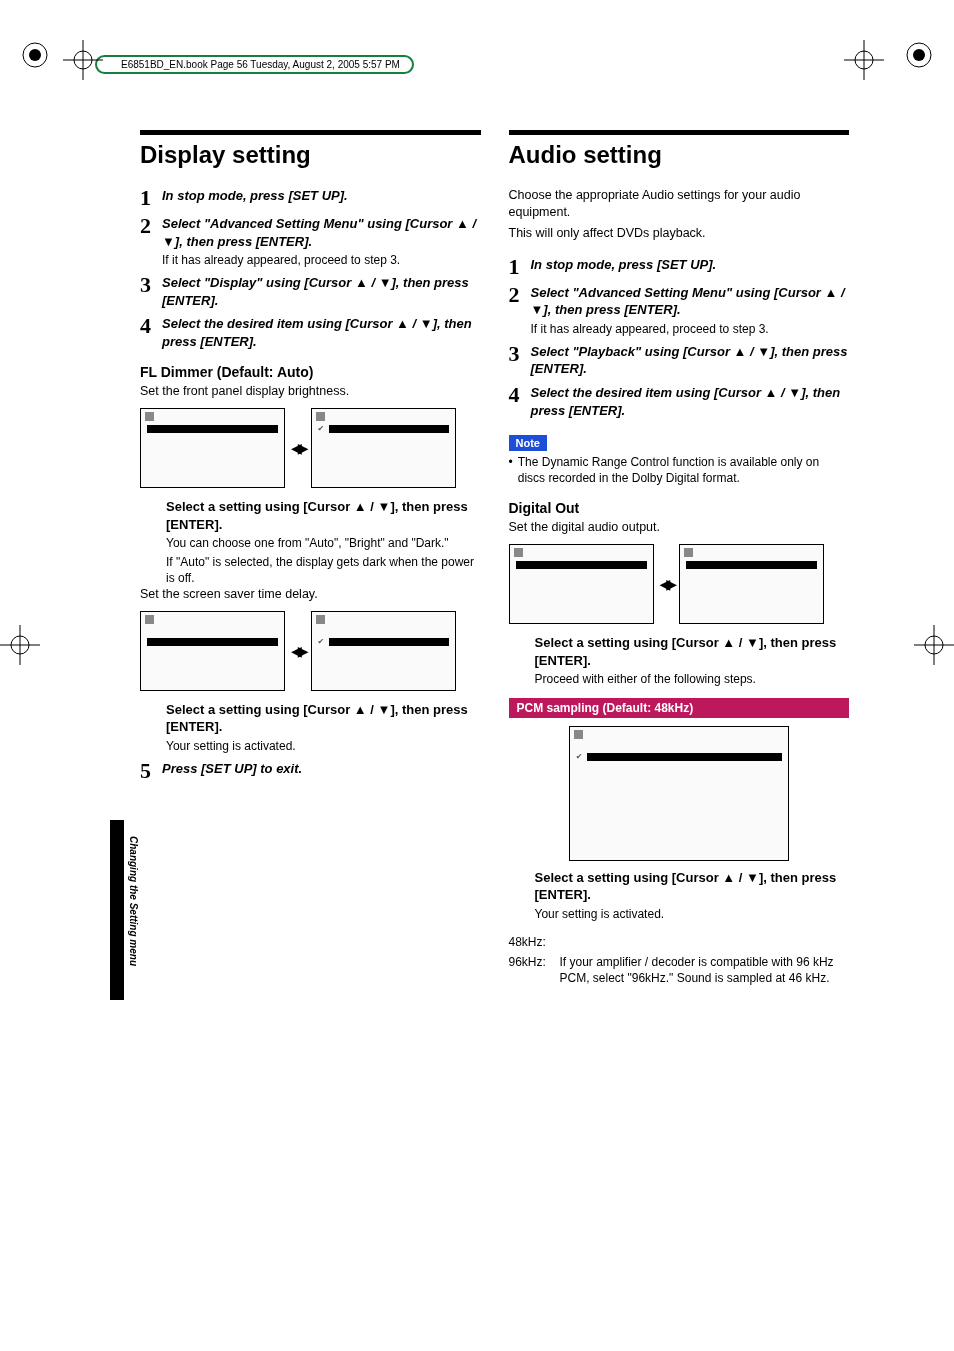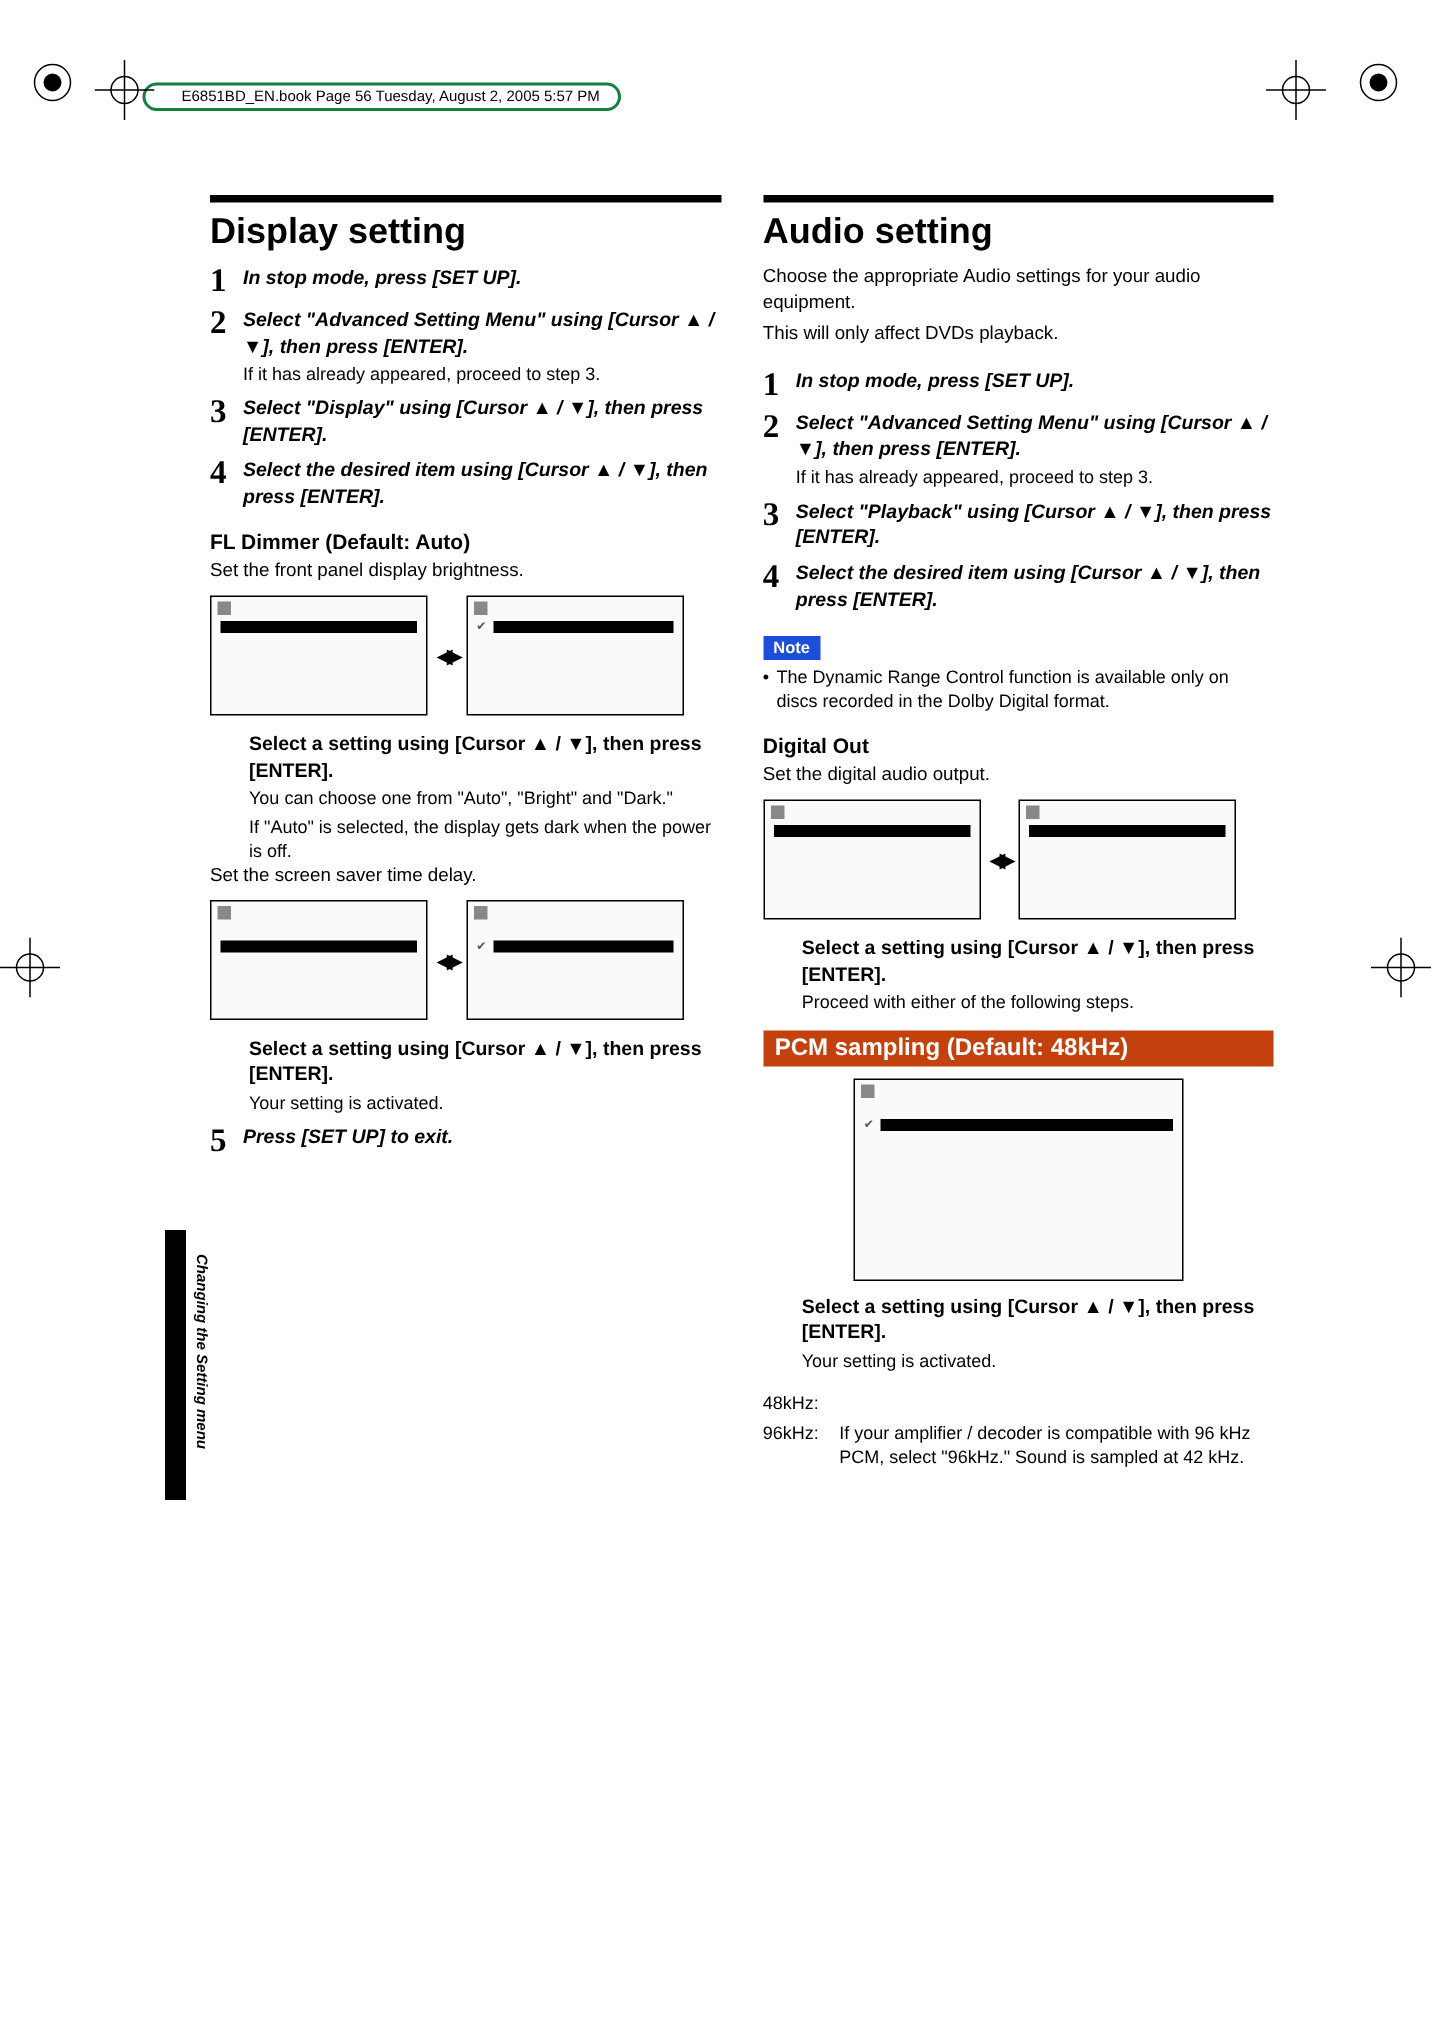--- a/index.html
+++ b/index.html
@@ -22,21 +22,21 @@
   }
   .crop-mark { position: absolute; pointer-events:none; }
   .crop-mark svg { display:block; }
   .page-wrap {
     padding: 130px 105px 60px 140px;
     display: flex;
     gap: 28px;
   }
   .col { flex: 1 1 0; min-width: 0; }
   .thick-rule { height: 5px; background: #000; margin-bottom: 6px; }
-  h1.section-title { font-size: 24px; font-weight: bold; margin-bottom: 7px; }
+  h1.section-title { font-size: 24px; font-weight: bold; margin-bottom: 18px; }
   .intro-text { font-size: 12.5px; margin-bottom: 4px; line-height: 1.35; }
   .step { display: flex; gap: 8px; margin: 6px 0 4px; }
   .step-num { font-family: "Times New Roman", serif; font-size: 22px; font-weight: bold; line-height: 1; min-width: 14px; }
   .step-body { flex:1; }
   .step-title { font-size: 13px; font-weight: bold; line-height: 1.35; font-style: italic; }
   .step-sub { font-size: 12px; line-height: 1.35; margin-top: 2px; }
   .subhead { font-size: 14px; font-weight: bold; margin-top: 14px; margin-bottom: 3px; }
   .desc { font-size: 12.5px; line-height: 1.35; margin-bottom: 8px; }
   .screens-row { display:flex; align-items:center; gap:6px; margin: 6px 0 10px; }
   .screen-box { border:1px solid #000; width:145px; height:80px; background:#fafafa; display:flex; flex-direction:column; }
@@ -48,21 +48,21 @@
   .sb-row.text { font-size:7px; color:#555; overflow:hidden; white-space:nowrap; }
   .sb-row.flex { display:flex; align-items:center; gap:3px; }
   .sb-check { width:8px; height:8px; color:#555; font-size:8px; line-height:8px; }
   .arrows-between { font-size:14px; letter-spacing:-4px; }
   .indent-block { margin-left: 26px; margin-top:6px; }
   .indent-block .instr { font-weight:bold; font-size:13px; line-height:1.35; }
   .indent-block .sub { font-size:12px; line-height:1.35; margin-top:2px; }
   .note-label { display:inline-block; background:#1d4ed8; color:#fff; font-size:11px; font-weight:bold; padding:2px 7px; margin-top:12px; }
   .note-bullet { display:flex; gap:5px; font-size:12px; line-height:1.35; margin-top:3px; }
   .note-bullet .dot { flex:0 0 auto; }
-  .black-bar { background:#c2410c; color:#fff; font-size:16px; font-weight:bold; padding:3px 8px; margin-top:10px; }
+  .black-bar { background:#be185d; color:#fff; font-size:12px; font-weight:bold; padding:3px 8px; margin-top:10px; }
   .def-row { display:flex; gap:6px; font-size:12px; line-height:1.35; margin-top:4px; }
   .def-row .key { flex:0 0 45px; }
   .def-row .val { flex:1; }
   .tab-label {
     position:absolute;
     left:110px;
     top:820px;
     width:14px;
     height:180px;
     background:#000;
@@ -359,21 +359,21 @@
       <div class="instr">Select a setting using [Cursor ▲ / ▼], then press [ENTER].</div>
       <div class="sub">Your setting is activated.</div>
     </div>
 
     <div style="height:8px"></div>
     <div class="def-row">
       <div class="key">48kHz:</div>
     </div>
     <div class="def-row">
       <div class="key">96kHz:</div>
-      <div class="val">If your amplifier / decoder is compatible with 96 kHz PCM, select "96kHz." Sound is sampled at 42 kHz.</div>
+      <div class="val">If your amplifier / decoder is compatible with 96 kHz PCM, select "96kHz." Sound is sampled at 46 kHz.</div>
     </div>
   </div>
 </div>
 
 <div class="page-footer">
   <span class="pn">56</span>
   <span class="lang">EN</span>
 </div>
 
 </body></html>

